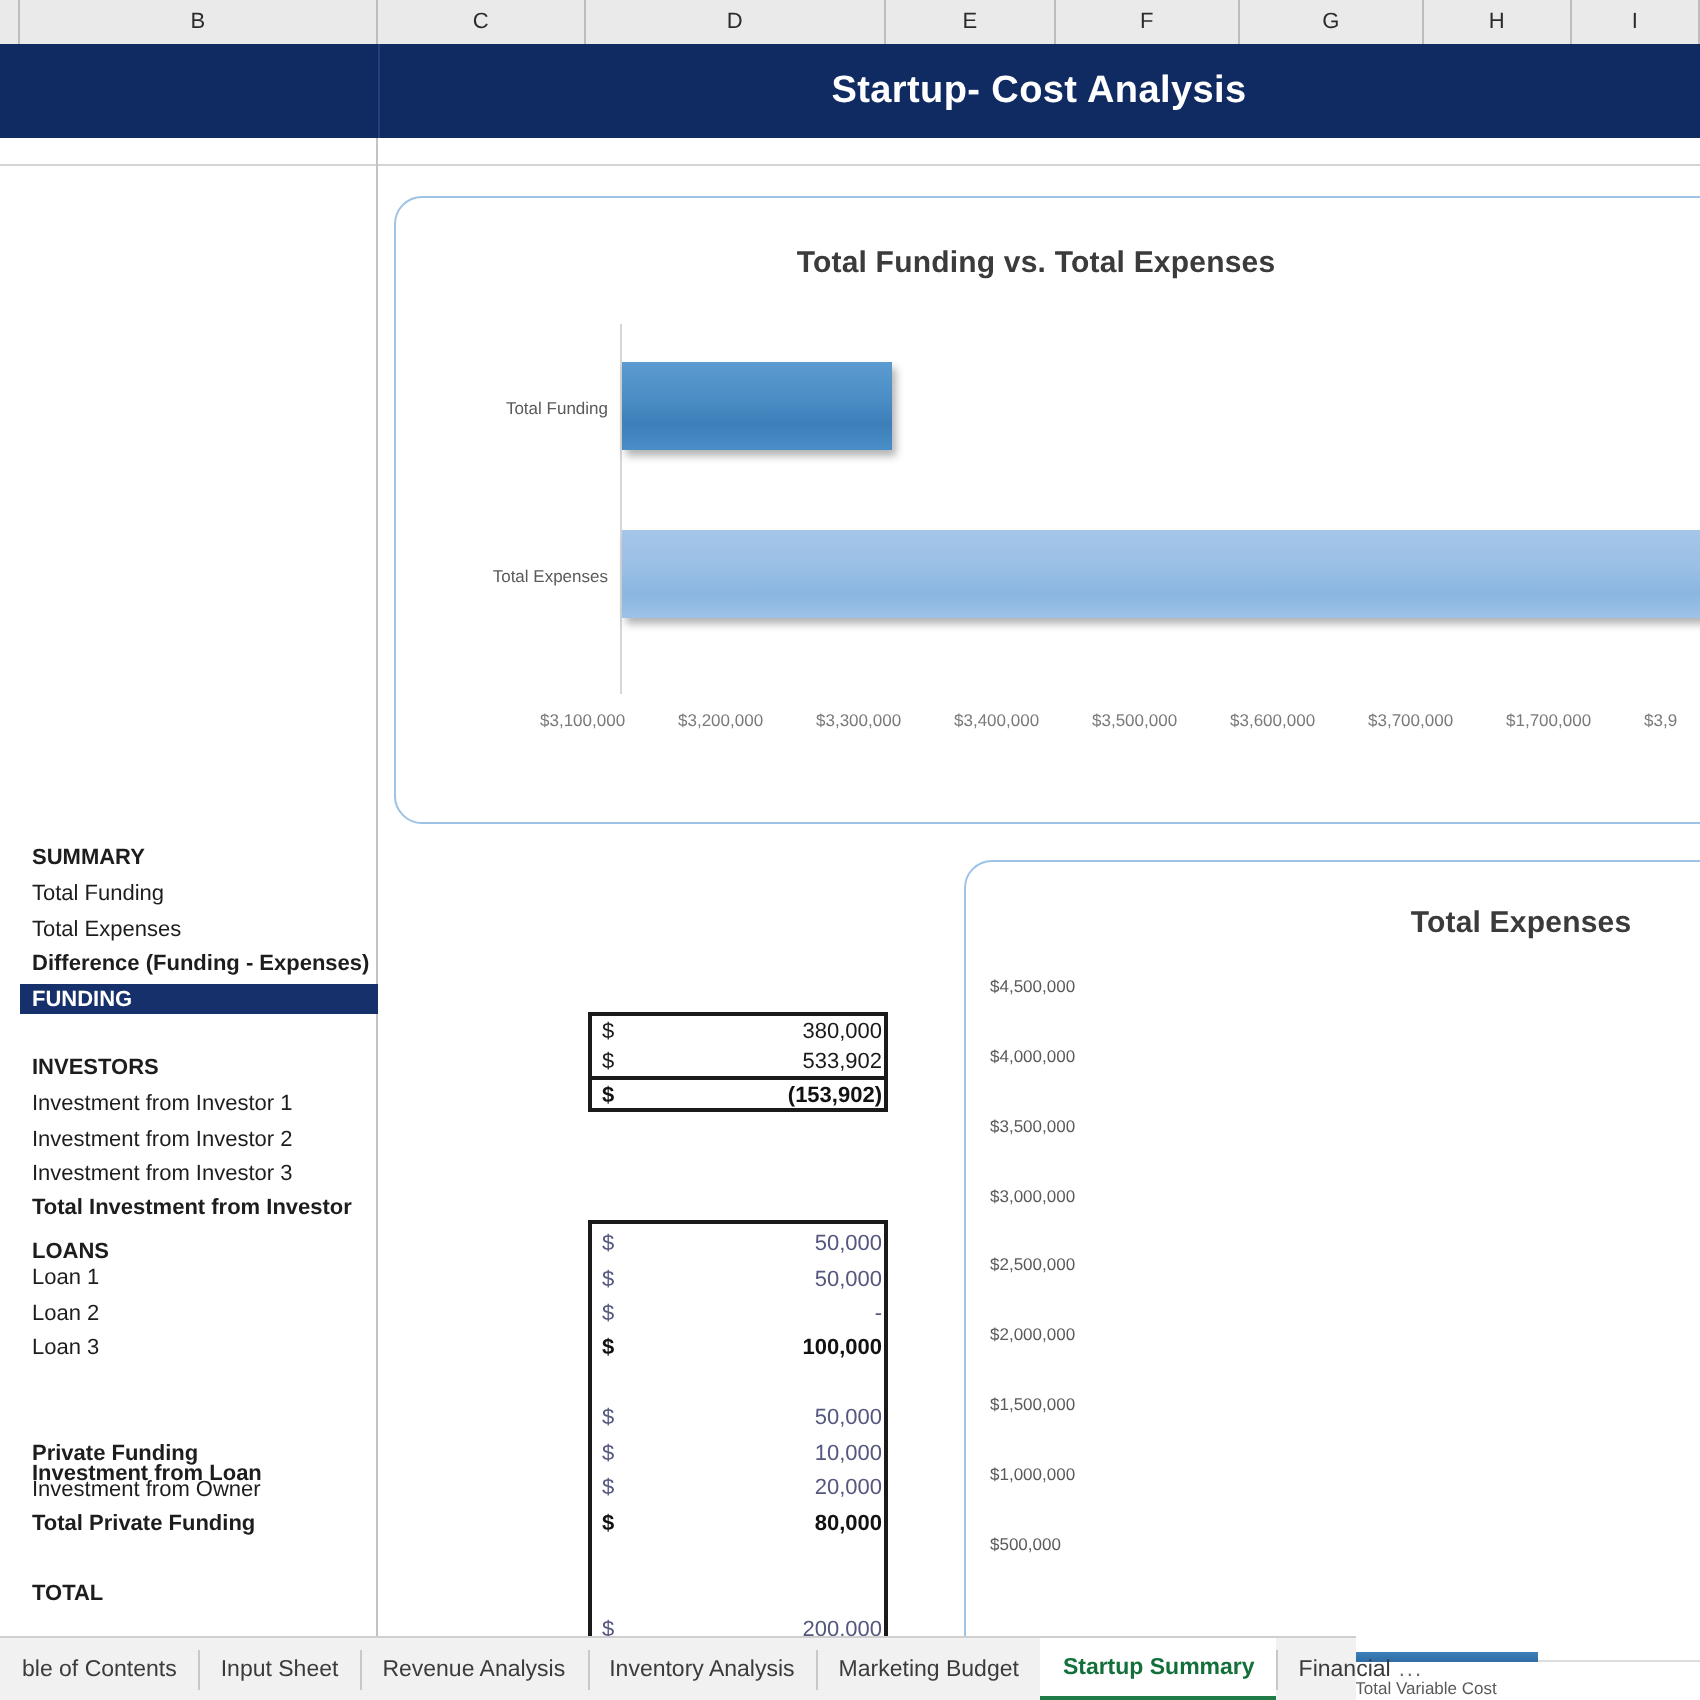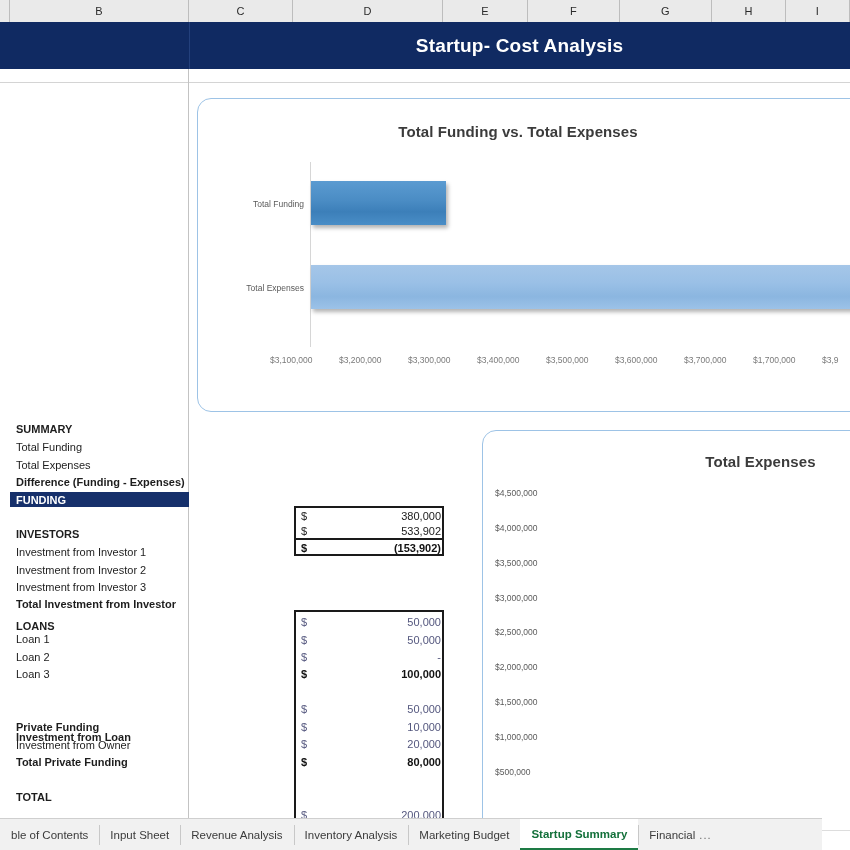--- a/index.html
+++ b/index.html
@@ -139,21 +139,21 @@
     position:absolute;right:1px;top:2px;font-size:11px;line-height:12px;
     text-align:right;
   }
   .val-row.inputv .cur,.val-row.inputv .amt{color:#54577e;}
   .val-row.calcv .cur,.val-row.calcv .amt{color:#1a1a1a;}
   .val-row.boldv .cur,.val-row.boldv .amt{color:#121212;font-weight:bold;}
   .val-row.topline{border-top:2px solid #1a1a1a;}
 
   
   #tabbar{
-    position:absolute;left:0;top:818px;width:822px;height:32px;
+    position:absolute;left:0;top:818px;width:678px;height:32px;
     background:#f1f1f1;border-top:1px solid #cfcfcf;
     display:flex;align-items:stretch;
   }
   .tab{
     position:relative;display:flex;align-items:center;justify-content:center;
     padding:0 11px;font-size:11.5px;color:#3b3b3b;white-space:nowrap;
     box-sizing:border-box;
   }
   .tab + .tab::before{
     content:"";position:absolute;left:0;top:6px;bottom:6px;width:1px;

